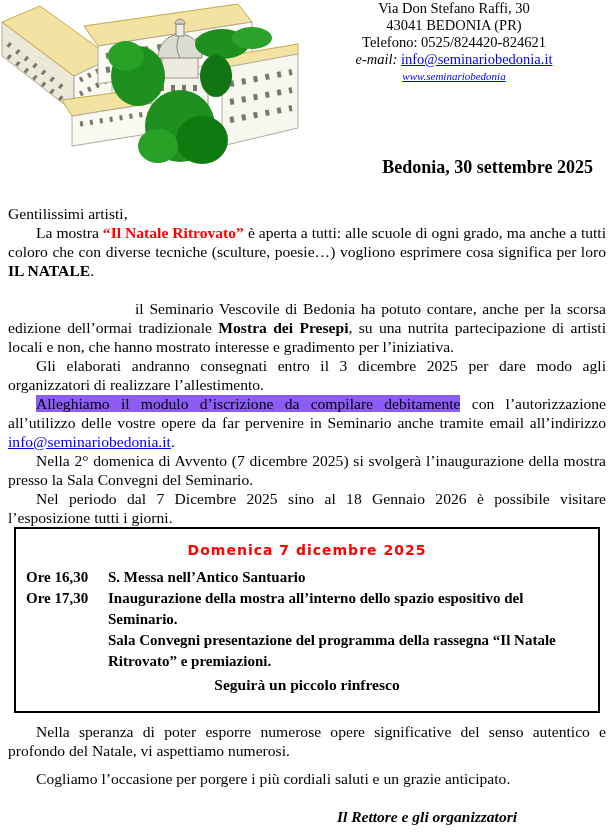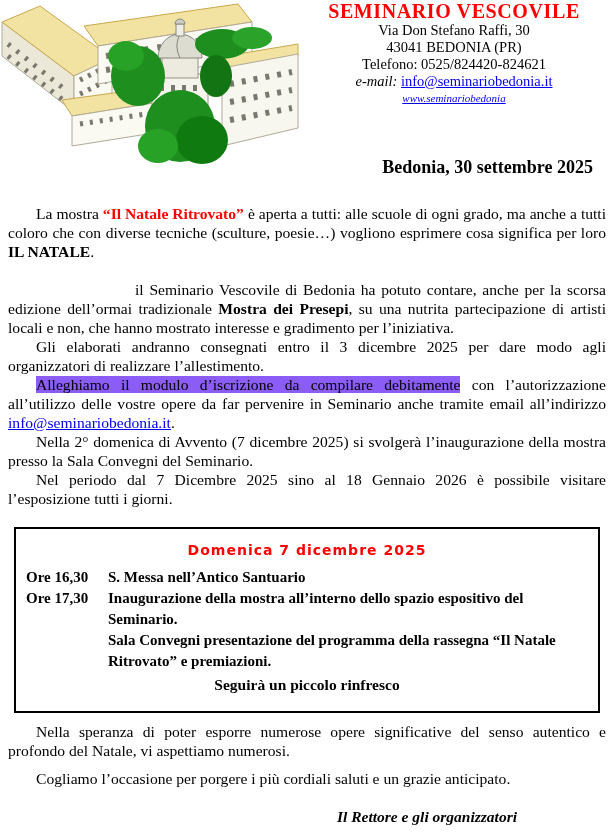--- a/index.html
+++ b/index.html
@@ -99,36 +99,36 @@
     <ellipse cx="222" cy="44" rx="27" ry="15" fill="#1e8e1e"></ellipse>
     <ellipse cx="252" cy="38" rx="20" ry="11" fill="#2ba32b"></ellipse>
     <ellipse cx="216" cy="76" rx="16" ry="21" fill="#137413"></ellipse>
     <ellipse cx="180" cy="126" rx="35" ry="36" fill="#1e8e1e"></ellipse>
     <ellipse cx="202" cy="140" rx="26" ry="24" fill="#0f7a10"></ellipse>
     <ellipse cx="158" cy="146" rx="20" ry="17" fill="#27a227"></ellipse>
   </svg>
 </div>
 
 <div class="org-block">
-  <div class="org-name">SEMINARIO VESCOVILE</div>
   <div class="org-line">Via Don Stefano Raffi, 30</div>
   <div class="org-line">43041 BEDONIA (PR)</div>
   <div class="org-line">Telefono: 0525/824420-824621</div>
   <div class="org-line">
     <span class="em-label">e-mail:</span>
     <a class="link">info@seminariobedonia.it</a>
   </div>
   <div class="website-line">
     <a class="link">www.seminariobedonia</a>
   </div>
 </div>
 
 <div class="date-line">Bedonia, 30 settembre 2025</div>
 
 <div class="letter-body">
+  <div class="para">Gentilissimi artisti,</div>
 
   <div class="para indent"><span>La mostra </span><span class="red-bold">“Il Natale Ritrovato”</span><span> è aperta a tutti: alle scuole di ogni grado, ma anche a tutti coloro che con diverse tecniche (sculture, poesie…) vogliono esprimere cosa significa per loro </span><span class="bold">IL NATALE</span><span>.</span></div>
 
   <div class="para deep-indent"><span>il Seminario Vescovile di Bedonia ha potuto contare, anche per la scorsa edizione dell’ormai tradizionale </span><span class="bold">Mostra dei Presepi</span><span>, su una nutrita partecipazione di artisti locali e non, che hanno mostrato interesse e gradimento per l’iniziativa.</span></div>
 
   <div class="para indent">Gli elaborati andranno consegnati entro il 3 dicembre 2025 per dare modo agli organizzatori di realizzare l’allestimento.</div>
 
   <div class="para indent"><span class="hl">Alleghiamo il modulo d’iscrizione da compilare debitamente</span><span> con l’autorizzazione all’utilizzo delle vostre opere da far pervenire in Seminario anche tramite email all’indirizzo </span><a class="link">info@seminariobedonia.it</a><span>.</span></div>
 
   <div class="para indent">Nella 2° domenica di Avvento (7 dicembre 2025) si svolgerà l’inaugurazione della mostra presso la Sala Convegni del Seminario.</div>

